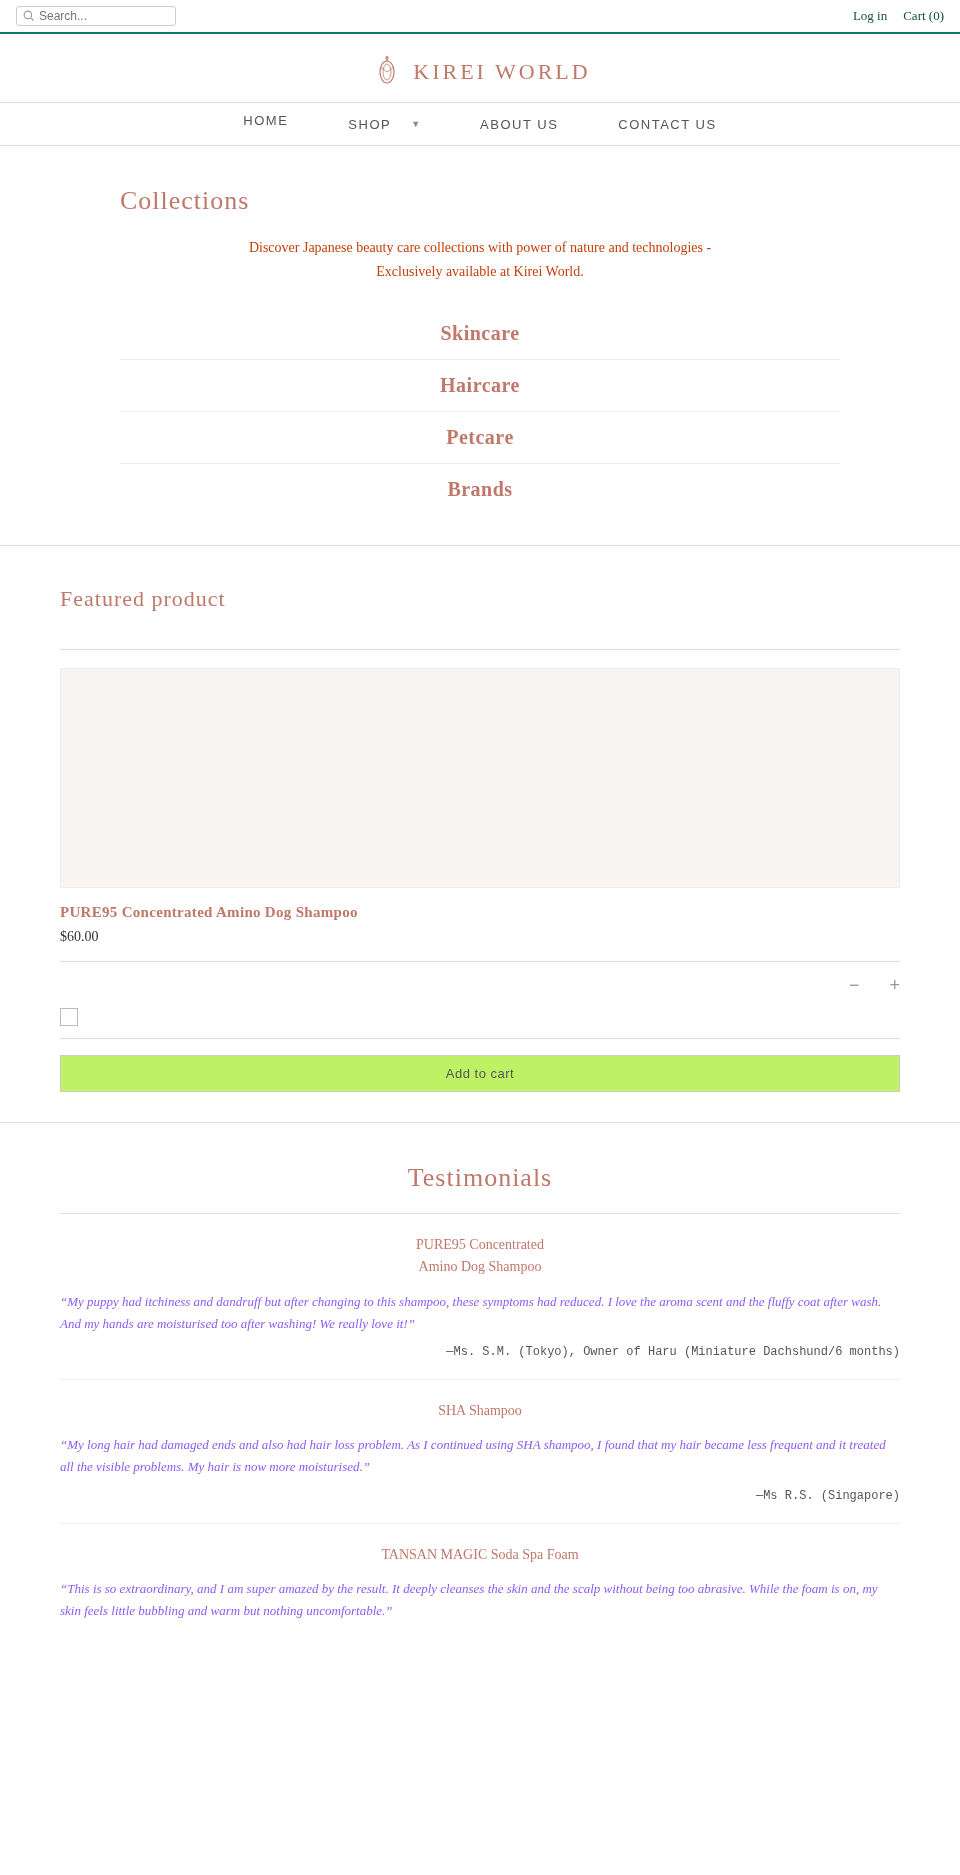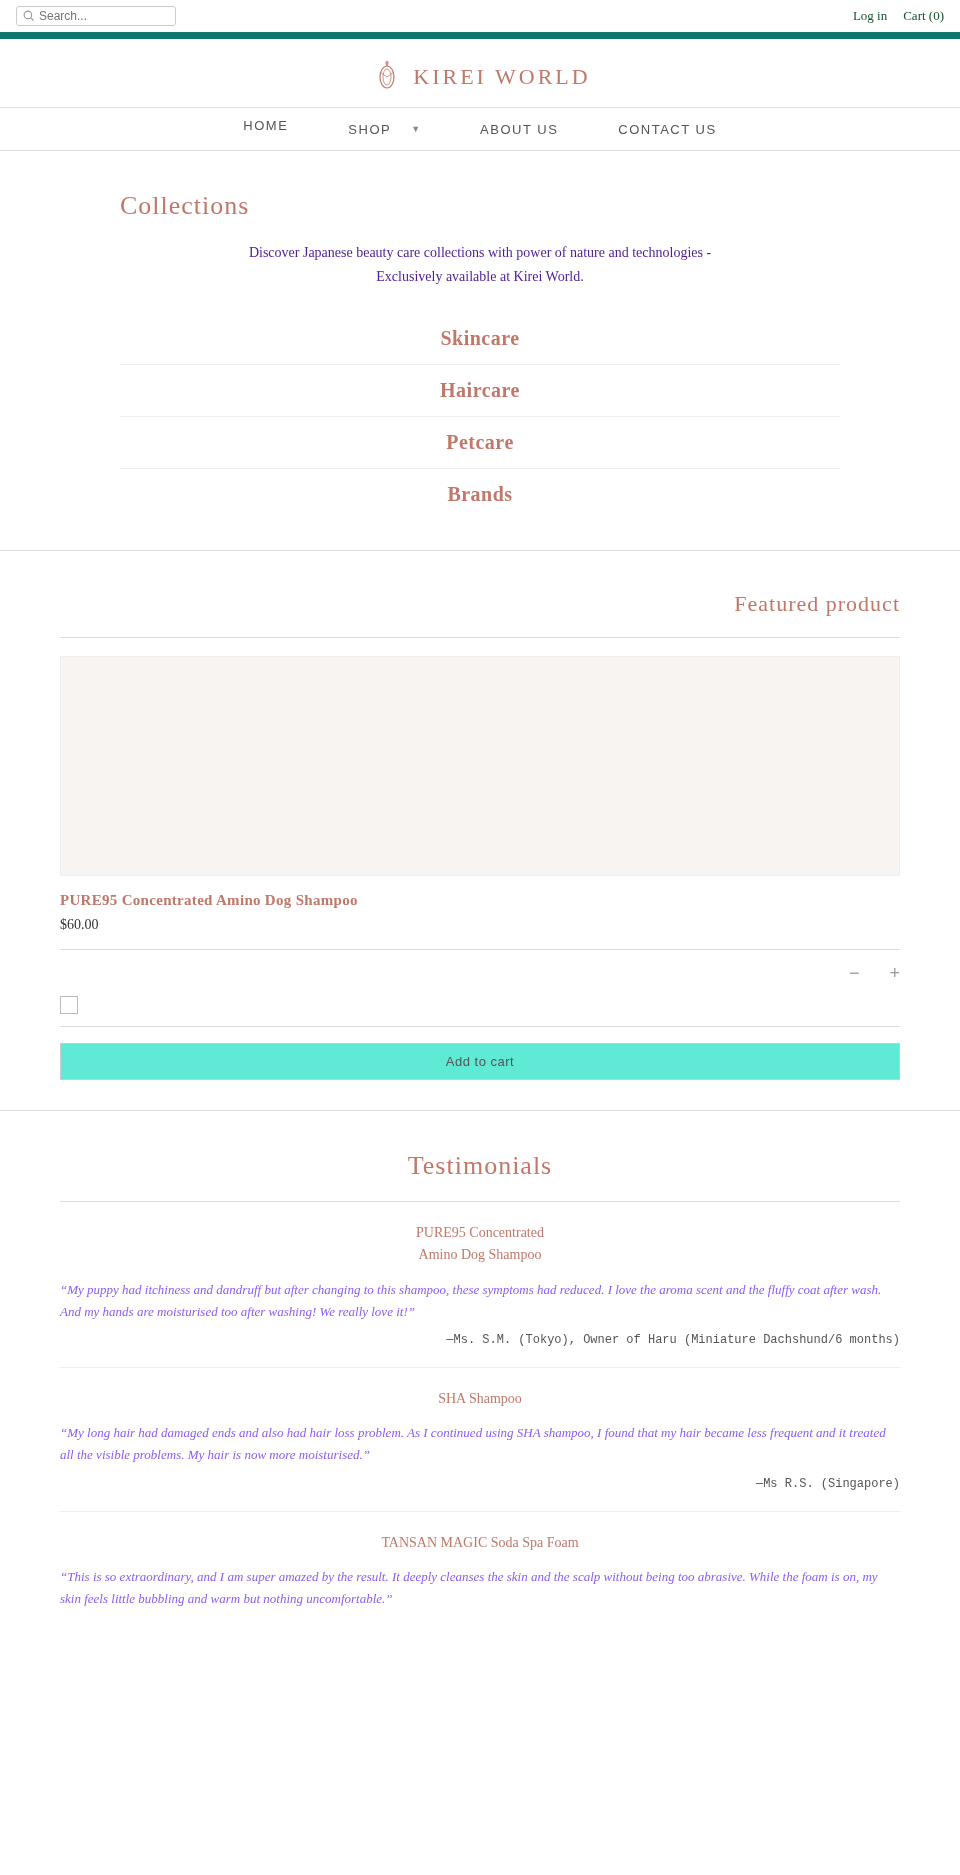--- a/index.html
+++ b/index.html
@@ -10,21 +10,21 @@
       width: 960px;
       min-height: 1875px;
     }
 
     
     .top-bar {
       display: flex;
       justify-content: space-between;
       align-items: center;
       padding: 6px 16px;
-      border-bottom: 7px solid #0f766e;
+      border-bottom: 2px solid #0f766e;
     }
     .search-wrap {
       display: flex;
       align-items: center;
       border: 1px solid #ccc;
       border-radius: 3px;
       padding: 2px 6px;
       width: 160px;
     }
     .search-icon-svg {
@@ -112,21 +112,21 @@
     .section-title {
       font-size: 26px;
       color: #c0786a;
       font-weight: normal;
       margin-bottom: 20px;
       letter-spacing: 1px;
     }
     .section-subtitle {
       text-align: center;
       font-size: 14px;
-      color: #4c1d95;
+      color: #c2410c;
       line-height: 1.7;
       margin-bottom: 24px;
     }
     .collection-links {
       display: flex;
       flex-direction: column;
       align-items: center;
       gap: 0;
     }
     .collection-link {
@@ -143,25 +143,25 @@
     .collection-link:last-child {
       border-bottom: none;
     }
 
     
     .featured-section {
       padding: 40px 60px 30px;
       border-bottom: 1px solid #ddd;
     }
     .featured-title {
-      text-align: right;
+      text-align: left;
       font-size: 22px;
       color: #c0786a;
       font-weight: normal;
-      margin-bottom: 20px;
+      margin-bottom: 37px;
       letter-spacing: 1px;
     }
     .product-card {
       display: flex;
       flex-direction: column;
       margin-top: 10px;
     }
     .product-image-placeholder {
       background: #f8f4f2;
       height: 220px;
@@ -207,21 +207,21 @@
       margin: 6px 0;
     }
     .qty-checkbox {
       width: 18px; height: 18px;
       border: 1px solid #bbb;
       display: inline-block;
     }
     .add-to-cart-btn {
       margin-top: 10px;
       width: 100%;
-      background: #5eead4;
+      background: #bef264;
       border: 1px solid #ccc;
       padding: 10px 0;
       font-size: 13px;
       color: #555;
       cursor: pointer;
       letter-spacing: 0.5px;
       font-family: Arial, sans-serif;
     }
 
     

